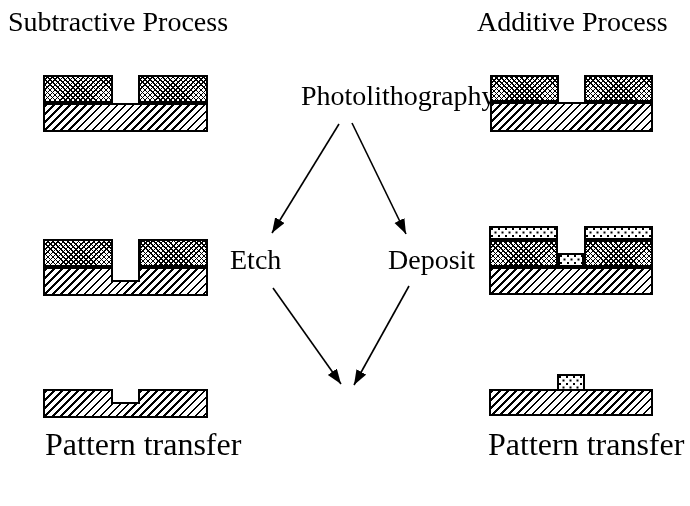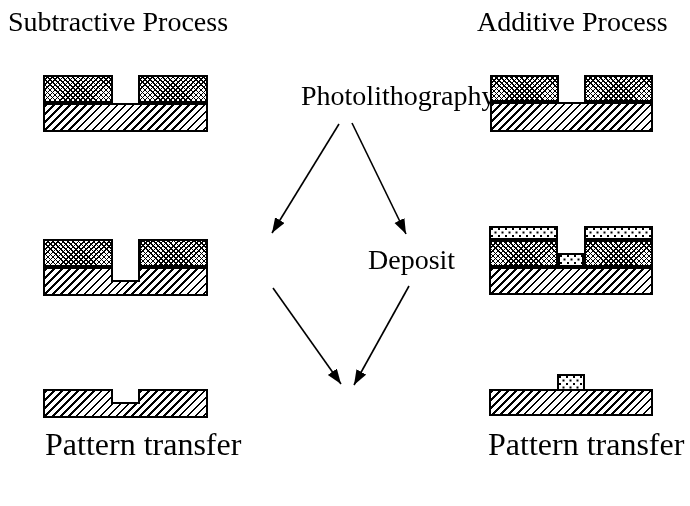--- a/index.html
+++ b/index.html
@@ -43,21 +43,22 @@
 </style>
 </head>
 <body>
 
 <div class="canvas">
 
   <div class="txt" style="left:8px; top:8px;">Subtractive Process</div>
   <div class="txt" style="left:477px; top:8px;">Additive Process</div>
 
   <div class="txt" style="left:258px; top:82px;margin-left:43px;">Photolithography</div>
-  <div class="txt" style="left:368px; top:246px;">Deposit</div>
+  <div class="txt" style="left:230px; top:246px;">Etch</div>
+  <div class="txt" style="left:388px; top:246px;">Deposit</div>
 
   <svg class="arrows" width="690" height="506">
     <defs>
       <marker id="ah" markerWidth="17" markerHeight="13" refX="15" refY="5.5" orient="auto" markerUnits="userSpaceOnUse">
         <path d="M0,0 L15,5.5 L0,11 Z" fill="#000"></path>
       </marker>
     </defs>
     <line x1="339" y1="124" x2="272" y2="233" stroke="#000" stroke-width="1.6" marker-end="url(#ah)"></line>
     <line x1="352" y1="123" x2="406" y2="234" stroke="#000" stroke-width="1.6" marker-end="url(#ah)"></line>
     <line x1="273" y1="288" x2="341" y2="384" stroke="#000" stroke-width="1.6" marker-end="url(#ah)"></line>

